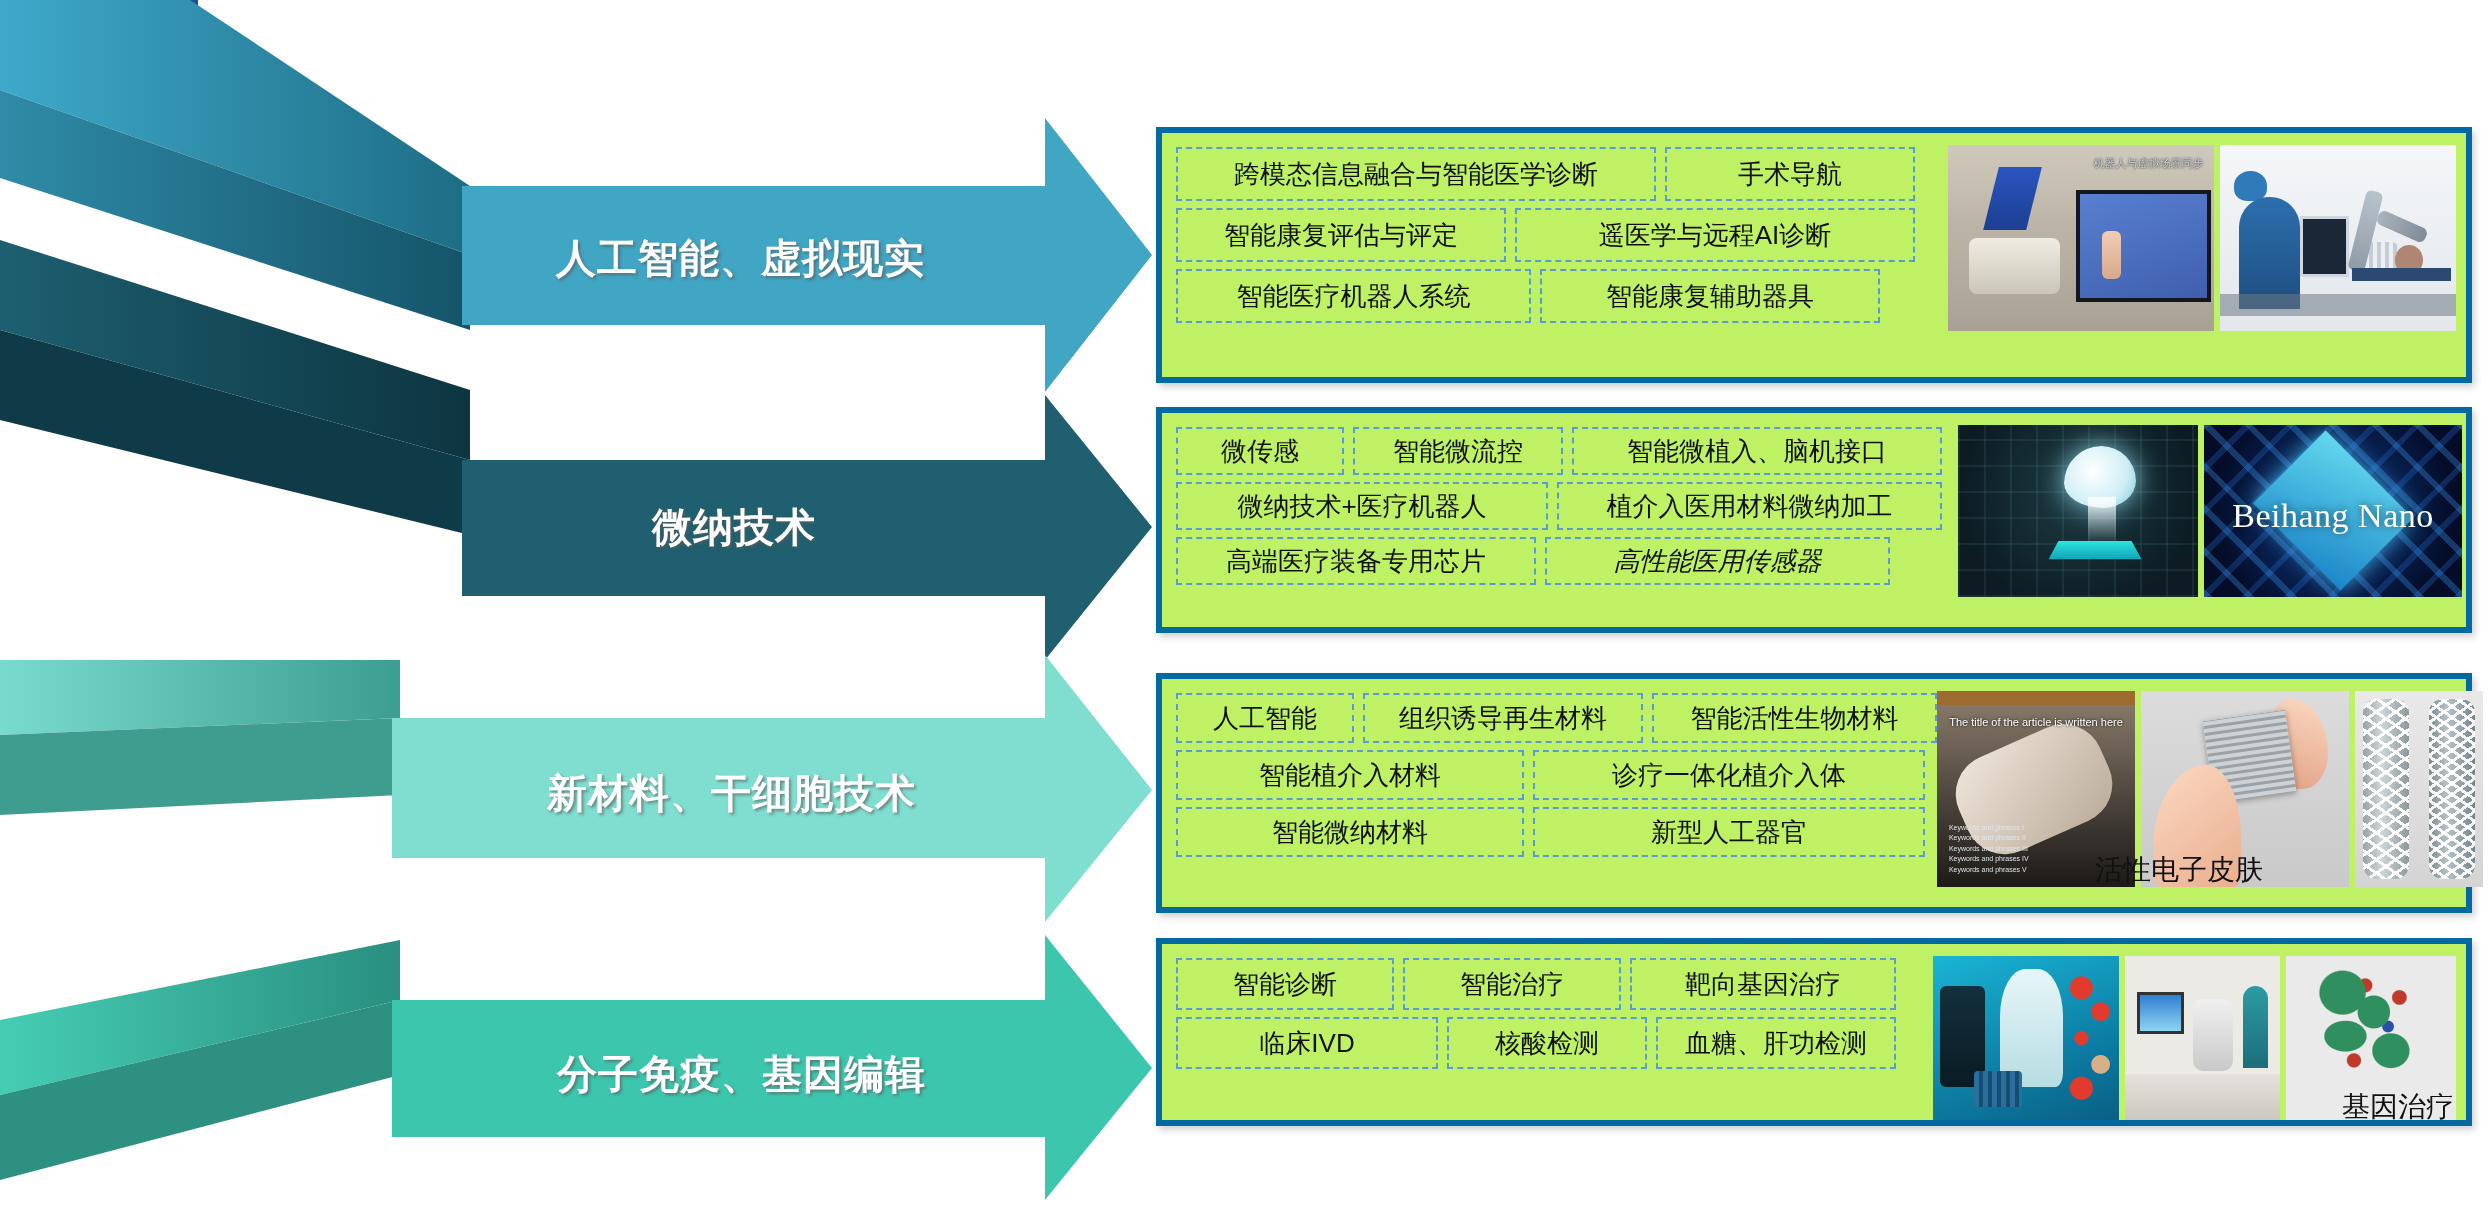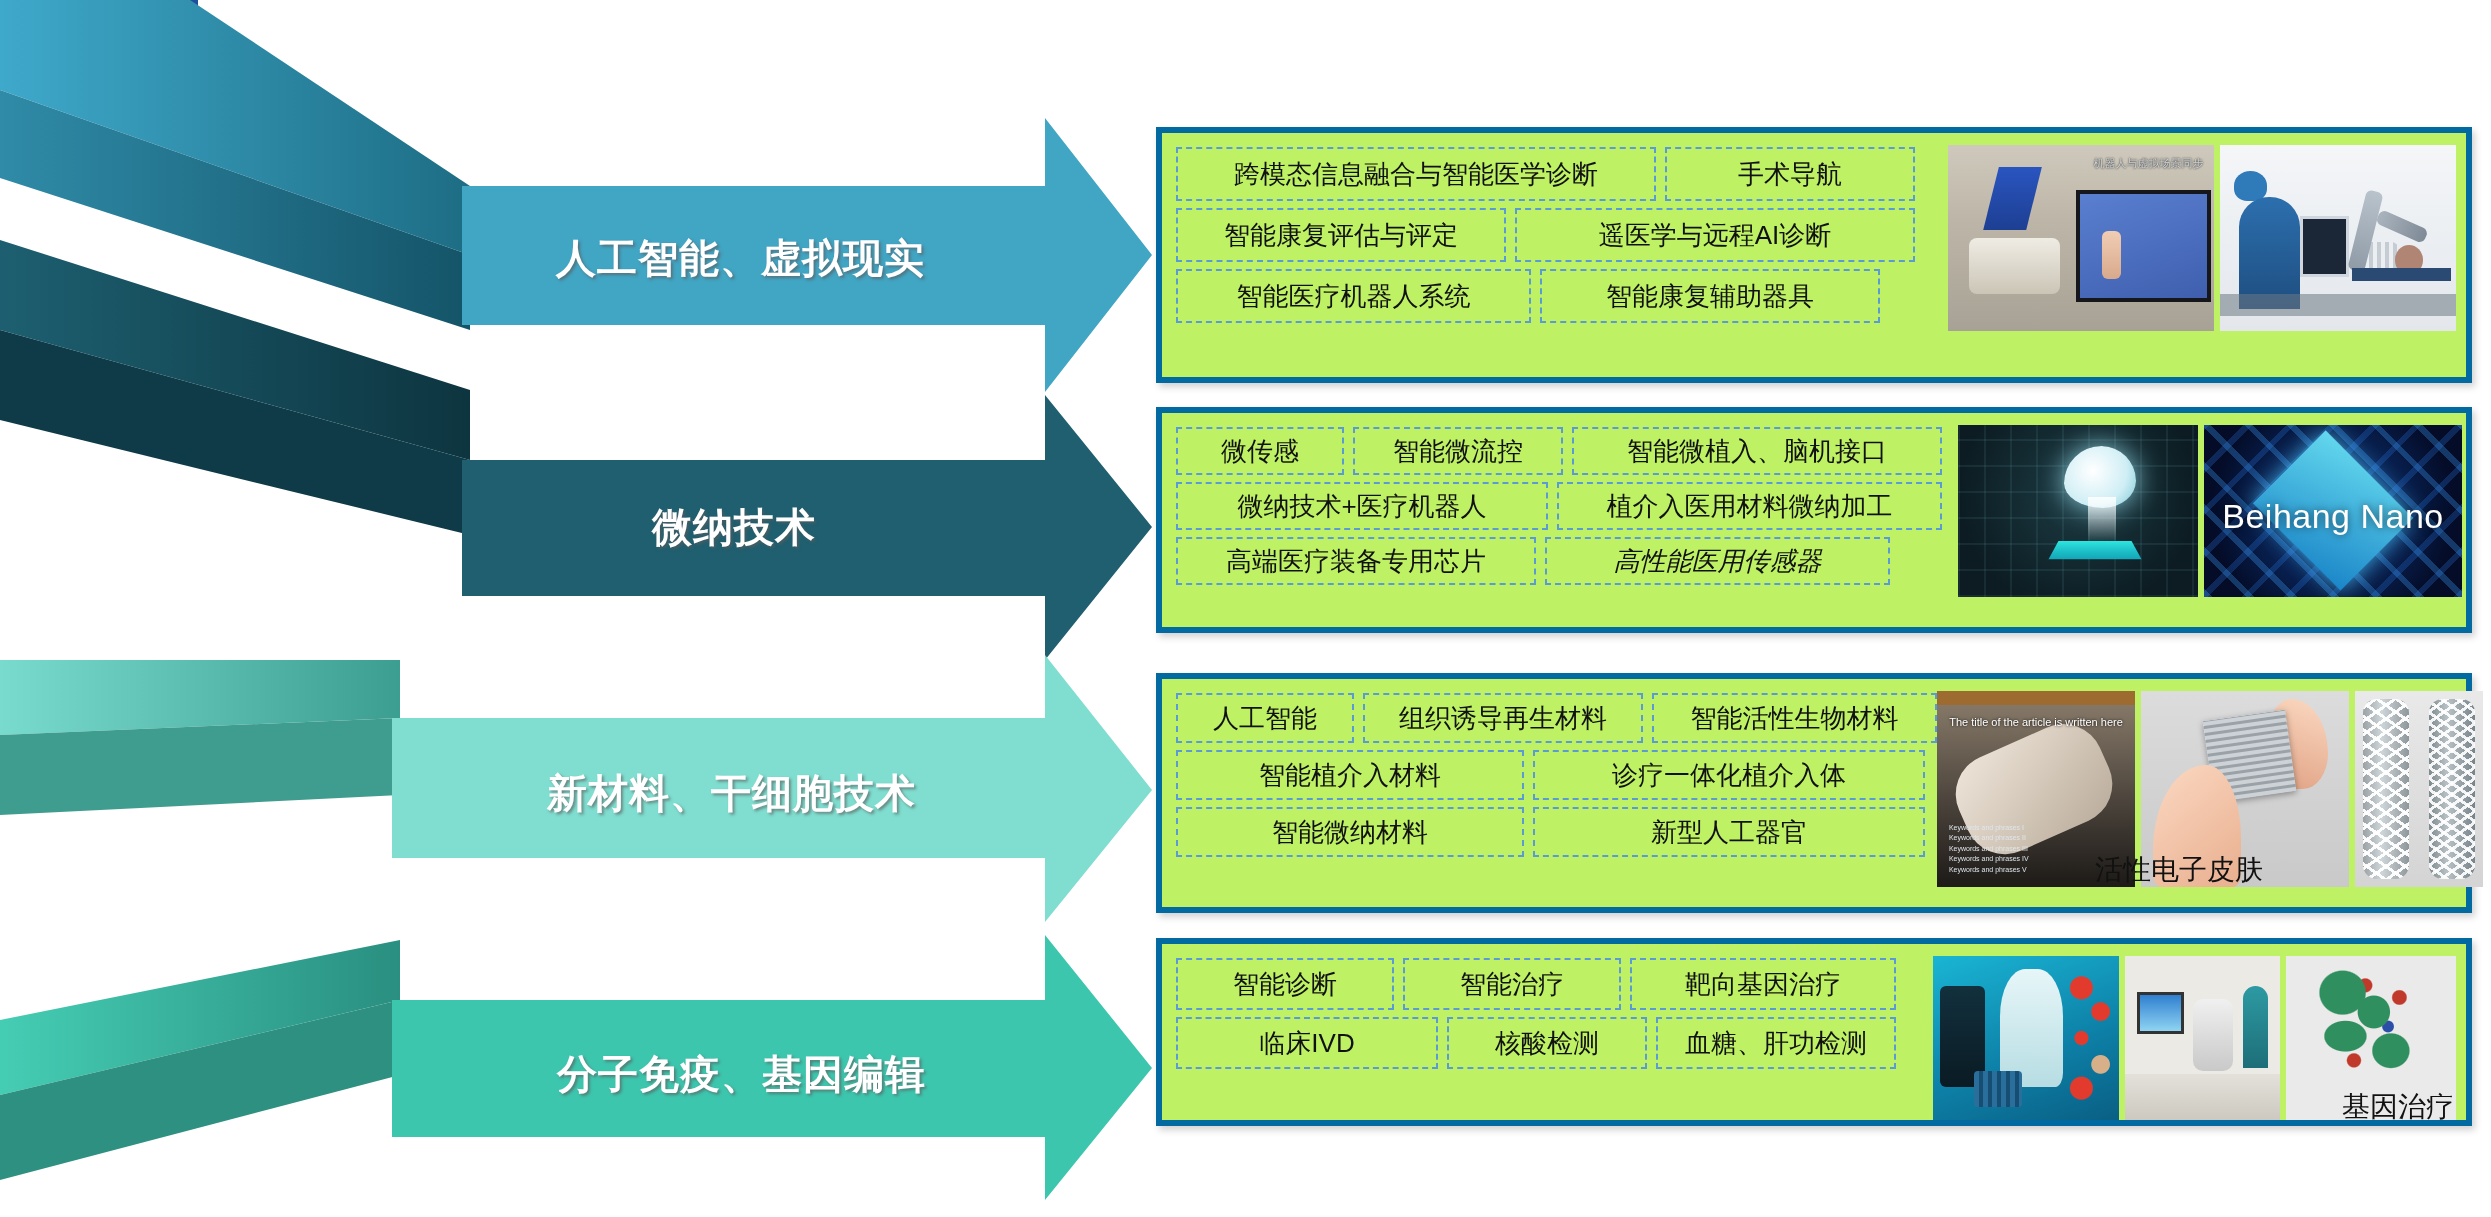--- a/index.html
+++ b/index.html
@@ -156,21 +156,21 @@
   .p-brain .chip{
     position:absolute;left:40%;top:62%;width:34%;height:20%;
     background:linear-gradient(180deg,#2ee6e0,#12a7b8);
     transform:perspective(120px) rotateX(58deg);
   }
   .p-brain .beam{
     position:absolute;left:54%;top:42%;width:12%;height:26%;
     background:linear-gradient(180deg,rgba(255,255,255,.85),rgba(120,235,245,.05));
   }
 
-  .p-chip{background:radial-gradient(circle at 50% 50%,#0f3f8c,#040c28 78%);}
+  .p-chip{background:radial-gradient(circle at 50% 50%,#0f3f8c,#040c28 78%);font-family:Liberation Serif, serif;}
   .p-chip .rays{
     position:absolute;inset:0;
     background:
       repeating-linear-gradient(45deg,rgba(60,160,255,.30) 0 6px,transparent 6px 30px),
       repeating-linear-gradient(-45deg,rgba(40,120,230,.26) 0 6px,transparent 6px 30px);
   }
   .p-chip .die{
     position:absolute;left:26%;top:20%;width:48%;height:60%;
     background:linear-gradient(160deg,#63d8ee,#1b86c8);
     transform:rotate(45deg);

